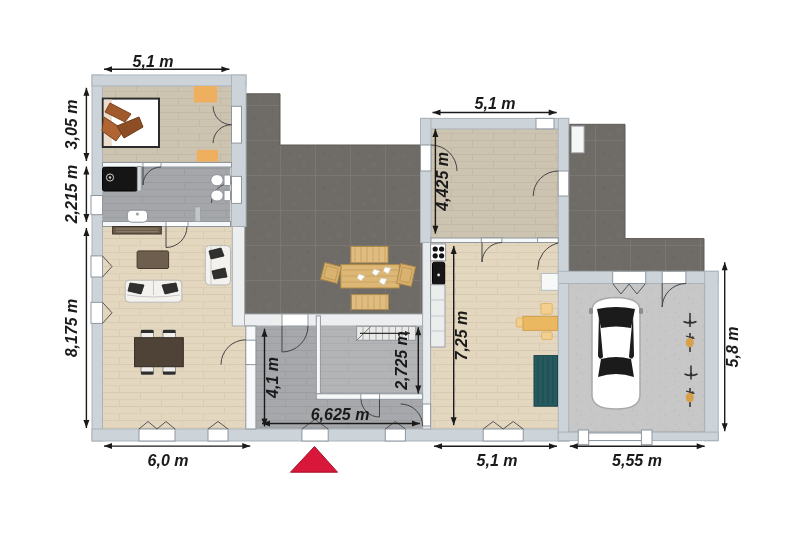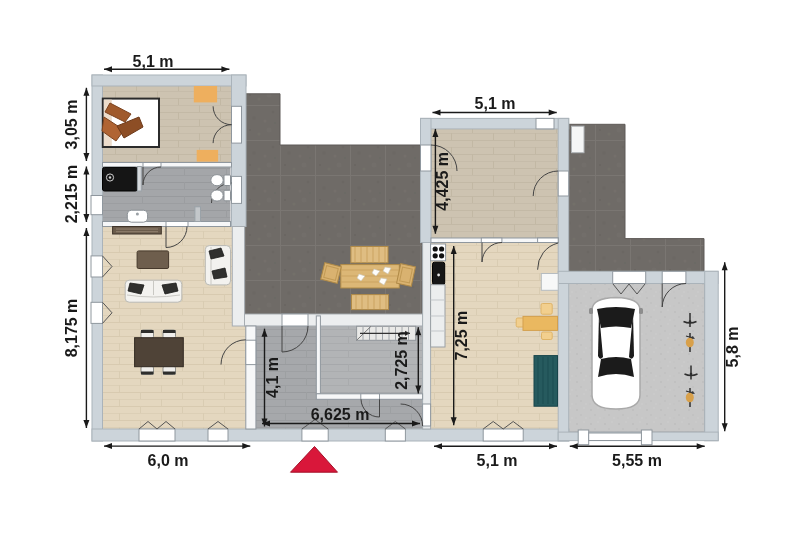--- a/index.html
+++ b/index.html
@@ -1,16 +1,16 @@
 <!DOCTYPE html>
 <html><head>
 <meta charset="utf-8">
 <style>
   html,body{margin:0;padding:0;background:#ffffff;}
-  #plan{width:800px;height:534px;position:relative;font-family:"Liberation Sans",sans-serif;}
+  #plan{width:800px;height:534px;position:relative;font-family:"Liberation Sans",sans-serif;font-style:italic;}
   text{font-family:"Liberation Sans",sans-serif;font-weight:700;fill:#1a1a1a;}
 </style>
 </head>
 <body>
 <div id="plan">
 <svg width="800" height="534" viewBox="0 0 800 534" xmlns="http://www.w3.org/2000/svg">
 <defs>
   <pattern id="woodtan" width="42" height="14" patternUnits="userSpaceOnUse">
     <rect width="42" height="14" fill="#cdc3b1"></rect>
     <rect y="0" width="42" height="1" fill="#c3b9a6"></rect>

